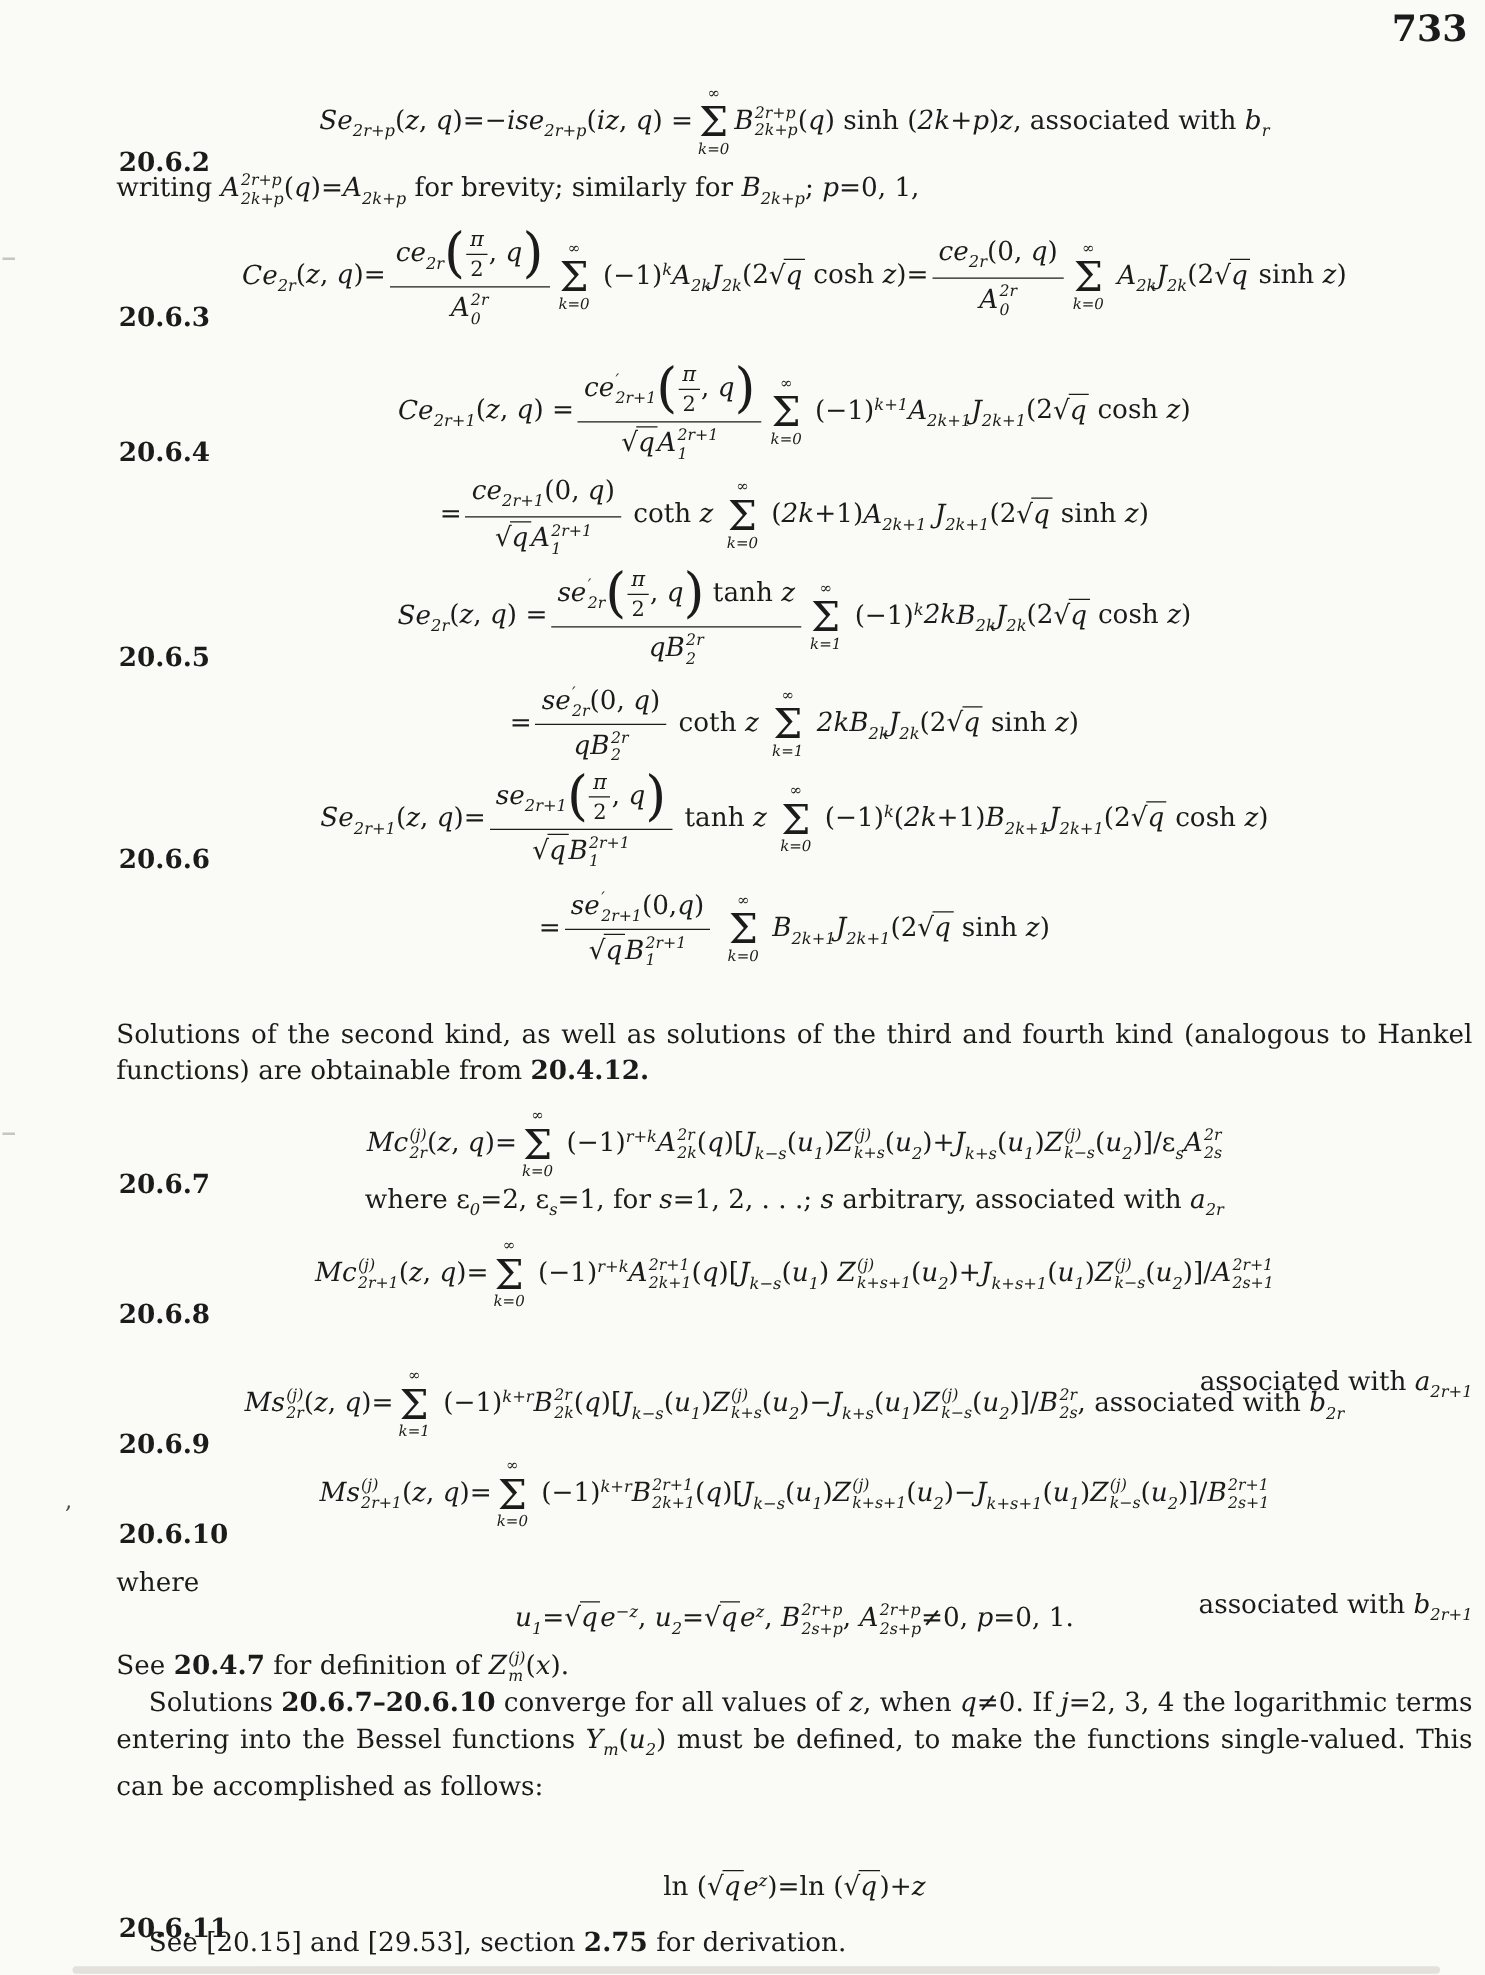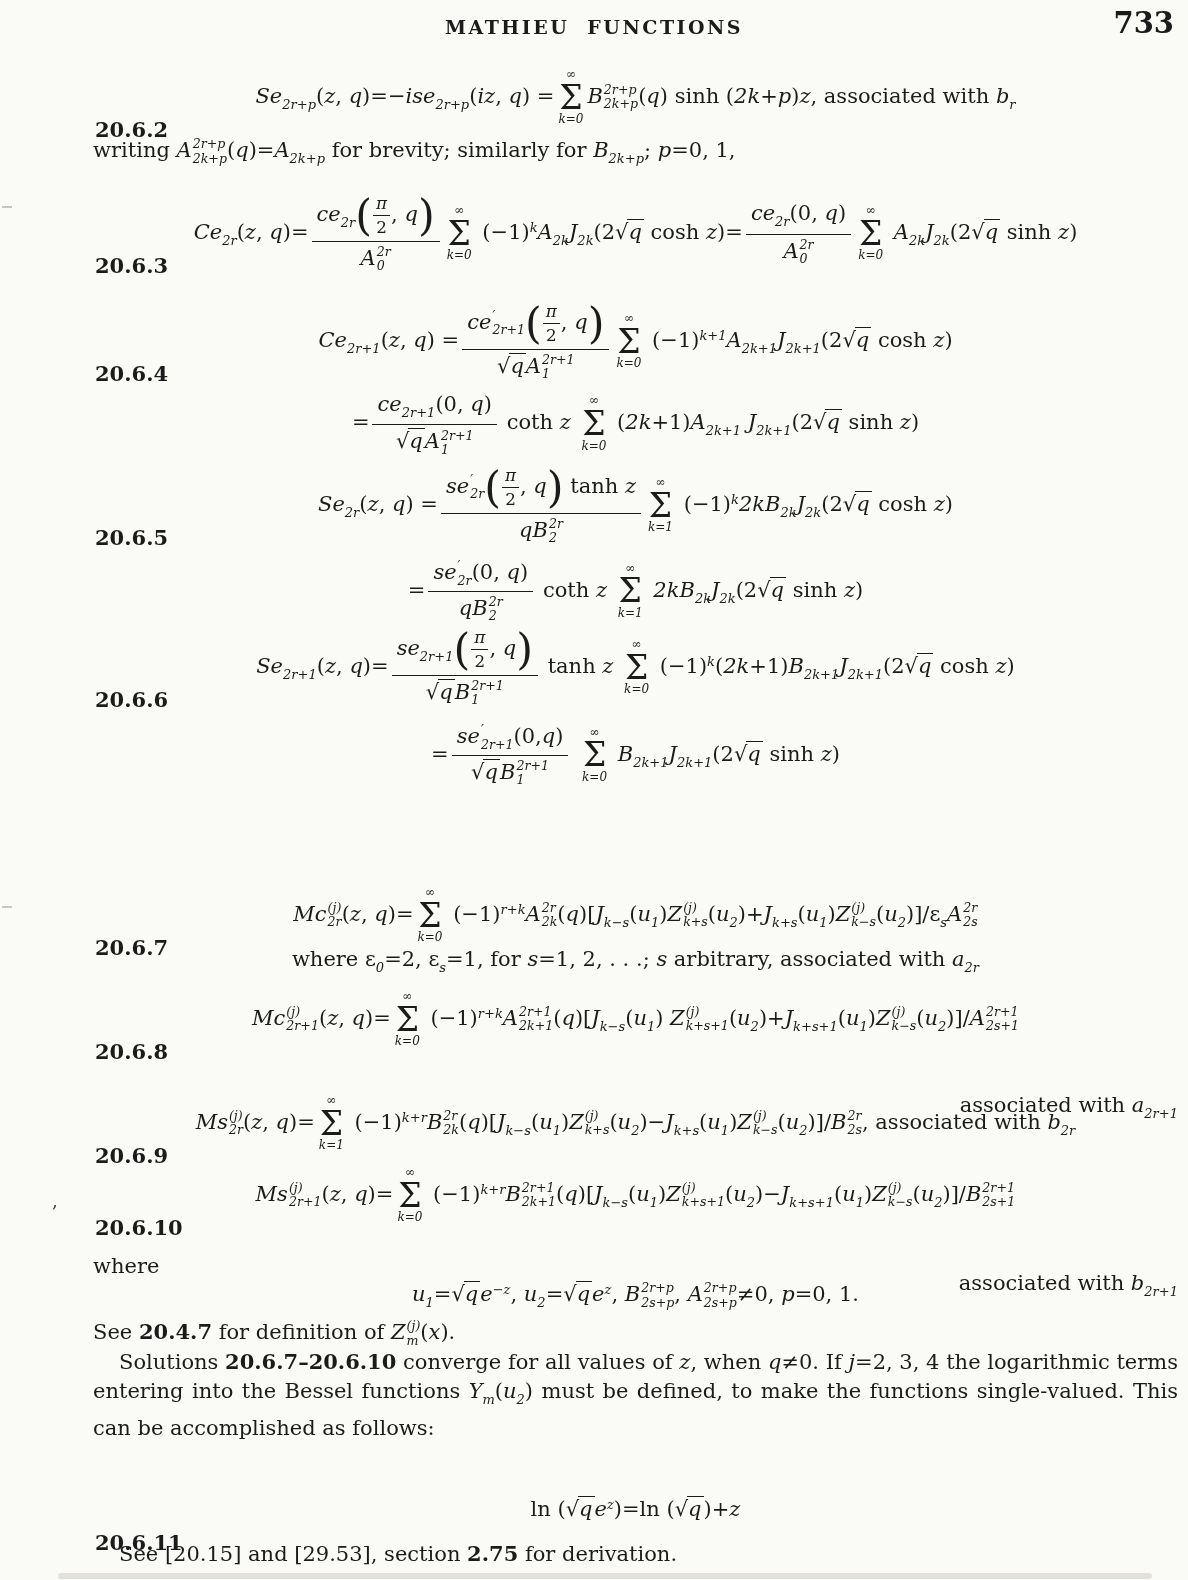--- a/index.html
+++ b/index.html
@@ -18,21 +18,21 @@
   .ind{text-indent:26px;}
   .it{font-style:italic;}
   .bf{font-weight:700;}
   .tk{display:inline;}
   .sub{font-size:.62em;vertical-align:-.45em;font-style:italic;}
   .sup{font-size:.62em;vertical-align:.55em;font-style:italic;}
   .stack{display:inline-flex;flex-direction:column;align-items:flex-start;vertical-align:middle;
          line-height:1;margin-left:1px;font-size:.6em;}
   .stk{display:block;line-height:1.12;font-style:italic;white-space:pre;}
   .frac{display:inline-flex;flex-direction:column;align-items:center;vertical-align:middle;
-        margin:12px 3px;text-align:center;line-height:1.25;}
+        margin:0 3px;text-align:center;line-height:1.25;}
   .num{display:block;padding:1px 5px 3px;border-bottom:1.5px solid currentColor;white-space:pre;}
   .den{display:block;padding:3px 5px 1px;white-space:pre;}
   .frac .frac{font-size:.8em;margin:0 1px;}
   .frac .frac .num{padding:0 3px 1px;border-bottom-width:1.2px;}
   .frac .frac .den{padding:1px 3px 0;}
   .sum{display:inline-flex;flex-direction:column;align-items:center;vertical-align:middle;
        margin:0 4px;line-height:1;}
   .sum .lim{font-size:12px;line-height:1.15;font-style:italic;white-space:pre;}
   .sum .lim.uplim{font-style:normal;}
   .sum .sig{font-size:33px;line-height:.95;font-weight:400;font-style:normal;}
@@ -43,21 +43,20 @@
   .speck{position:absolute;font-size:18px;color:#444;}
   .dash{position:absolute;width:10px;height:2px;background:#9a9a96;opacity:.55;}
   .scan-strip{position:absolute;bottom:1px;left:58px;right:36px;height:6px;background:#dedad4;
         opacity:.8;border-radius:3px;}
 </style>
 </head>
 <body>
 
 <div class="page">
 
-  <div class="head-title">MATHIEU FUNCTIONS</div>
   <div class="pageno">733</div>
 
   <div class="blk eqrow" style="top:68px">
     <span class="eqlabel">20.6.2</span>
     <div class="eqline"><span class="tk"><span class="tk it">Se</span><span class="sub">2r+p</span></span><span class="tk">(</span><span class="tk it">z</span><span class="tk">, </span><span class="tk it">q</span><span class="tk">)=</span><span class="tk">−</span><span class="tk it">i</span><span class="tk"><span class="tk it">se</span><span class="sub">2r+p</span></span><span class="tk">(</span><span class="tk it">iz</span><span class="tk">, </span><span class="tk it">q</span><span class="tk">) =</span><span class="sum"><span class="lim uplim">∞</span><span class="sig">Σ</span><span class="lim">k=0</span></span><span class="tk"><span class="tk it">B</span><span class="stack"><span class="stk">2r+p</span><span class="stk">2k+p</span></span></span><span class="tk">(</span><span class="tk it">q</span><span class="tk">) sinh (</span><span class="tk it">2k</span><span class="tk">+</span><span class="tk it">p</span><span class="tk">)</span><span class="tk it">z</span><span class="tk">, associated with </span><span class="tk"><span class="tk it">b</span><span class="sub">r</span></span></div>
   </div>
 
   <div class="blk para" style="top:136px"><span class="tk">writing </span><span class="tk"><span class="tk it">A</span><span class="stack">
           <span class="stk">2r+p</span>
           <span class="stk">2k+p</span>
@@ -85,20 +84,21 @@
   </div>
 
   <div class="blk eqrow" style="top:614px">
     <span class="eqlabel">20.6.6</span>
     <div class="eqline"><span class="tk"><span class="tk it">Se</span><span class="sub">2r+1</span></span><span class="tk">(</span><span class="tk it">z</span><span class="tk">, </span><span class="tk it">q</span><span class="tk">)=</span><span class="frac"><span class="num"><span class="tk"><span class="tk it">se</span><span class="sub">2r+1</span></span><span class="bigp">(</span><span class="frac"><span class="num"><span class="tk it">π</span></span><span class="den"><span class="tk">2</span></span></span><span class="tk">, </span><span class="tk it">q</span><span class="bigp">)</span></span><span class="den"><span class="sqrt"><span class="rad">√</span><span class="radand"><span class="tk it">q</span></span></span><span class="tk"><span class="tk it">B</span><span class="stack"><span class="stk">2r+1</span><span class="stk">1</span></span></span></span></span><span class="tk"> tanh </span><span class="tk it">z</span><span class="tk"> </span><span class="sum"><span class="lim uplim">∞</span><span class="sig">Σ</span><span class="lim">k=0</span></span><span class="tk"> </span><span class="tk"><span class="tk">(−1)</span><span class="sup">k</span></span><span class="tk">(</span><span class="tk it">2k</span><span class="tk">+1)</span><span class="tk"><span class="tk it">B</span><span class="sub">2k+1</span></span><span class="tk"><span class="tk it">J</span><span class="sub">2k+1</span></span><span class="tk">(2</span><span class="sqrt"><span class="rad">√</span><span class="radand"><span class="tk it">q</span></span></span><span class="tk"> cosh </span><span class="tk it">z</span><span class="tk">)</span></div>
   </div>
   <div class="blk eqrow" style="top:710px">
     <div class="eqline"><span class="tk">=</span><span class="frac"><span class="num"><span class="tk"><span class="tk it">se</span><span class="stack"><span class="stk">′</span><span class="stk">2r+1</span></span></span><span class="tk">(0,</span><span class="tk it">q</span><span class="tk">)</span></span><span class="den"><span class="sqrt"><span class="rad">√</span><span class="radand"><span class="tk it">q</span></span></span><span class="tk"><span class="tk it">B</span><span class="stack"><span class="stk">2r+1</span><span class="stk">1</span></span></span></span></span><span class="tk"> </span><span class="sum"><span class="lim uplim">∞</span><span class="sig">Σ</span><span class="lim">k=0</span></span><span class="tk"> </span><span class="tk"><span class="tk it">B</span><span class="sub">2k+1</span></span><span class="tk"><span class="tk it">J</span><span class="sub">2k+1</span></span><span class="tk">(2</span><span class="sqrt"><span class="rad">√</span><span class="radand"><span class="tk it">q</span></span></span><span class="tk"> sinh </span><span class="tk it">z</span><span class="tk">)</span></div>
   </div>
 
+  <div class="blk para" style="top:813px"><span class="tk">Solutions of the second kind, as well as solutions of the third and fourth kind (analogous to Hankel functions) are obtainable from </span><span class="tk bf">20.4.12.</span></div>
 
   <div class="blk eqrow" style="top:886px">
     <span class="eqlabel">20.6.7</span>
     <div class="eqline"><span class="tk"><span class="tk it">Mc</span><span class="stack"><span class="stk">(j)</span><span class="stk">2r</span></span></span><span class="tk">(</span><span class="tk it">z</span><span class="tk">, </span><span class="tk it">q</span><span class="tk">)=</span><span class="sum"><span class="lim uplim">∞</span><span class="sig">Σ</span><span class="lim">k=0</span></span><span class="tk"> </span><span class="tk"><span class="tk">(−1)</span><span class="sup">r+k</span></span><span class="tk"><span class="tk it">A</span><span class="stack"><span class="stk">2r</span><span class="stk">2k</span></span></span><span class="tk">(</span><span class="tk it">q</span><span class="tk">)[</span><span class="tk"><span class="tk it">J</span><span class="sub">k−s</span></span><span class="tk">(</span><span class="tk"><span class="tk it">u</span><span class="sub">1</span></span><span class="tk">)</span><span class="tk"><span class="tk it">Z</span><span class="stack"><span class="stk">(j)</span><span class="stk">k+s</span></span></span><span class="tk">(</span><span class="tk"><span class="tk it">u</span><span class="sub">2</span></span><span class="tk">)+</span><span class="tk"><span class="tk it">J</span><span class="sub">k+s</span></span><span class="tk">(</span><span class="tk"><span class="tk it">u</span><span class="sub">1</span></span><span class="tk">)</span><span class="tk"><span class="tk it">Z</span><span class="stack"><span class="stk">(j)</span><span class="stk">k−s</span></span></span><span class="tk">(</span><span class="tk"><span class="tk it">u</span><span class="sub">2</span></span><span class="tk">)]/</span><span class="tk"><span class="tk">ε</span><span class="sub">s</span></span><span class="tk"><span class="tk it">A</span><span class="stack"><span class="stk">2r</span><span class="stk">2s</span></span></span></div>
   </div>
   <div class="blk eqrow" style="top:946px">
     <div class="eqline"><span class="tk">where </span><span class="tk"><span class="tk">ε</span><span class="sub">0</span></span><span class="tk">=2, </span><span class="tk"><span class="tk">ε</span><span class="sub">s</span></span><span class="tk">=1, for </span><span class="tk it">s</span><span class="tk">=1, 2, . . .; </span><span class="tk it">s</span><span class="tk"> arbitrary, associated with </span><span class="tk"><span class="tk it">a</span><span class="sub">2r</span></span></div>
   </div>
 
   <div class="blk eqrow" style="top:990px">

